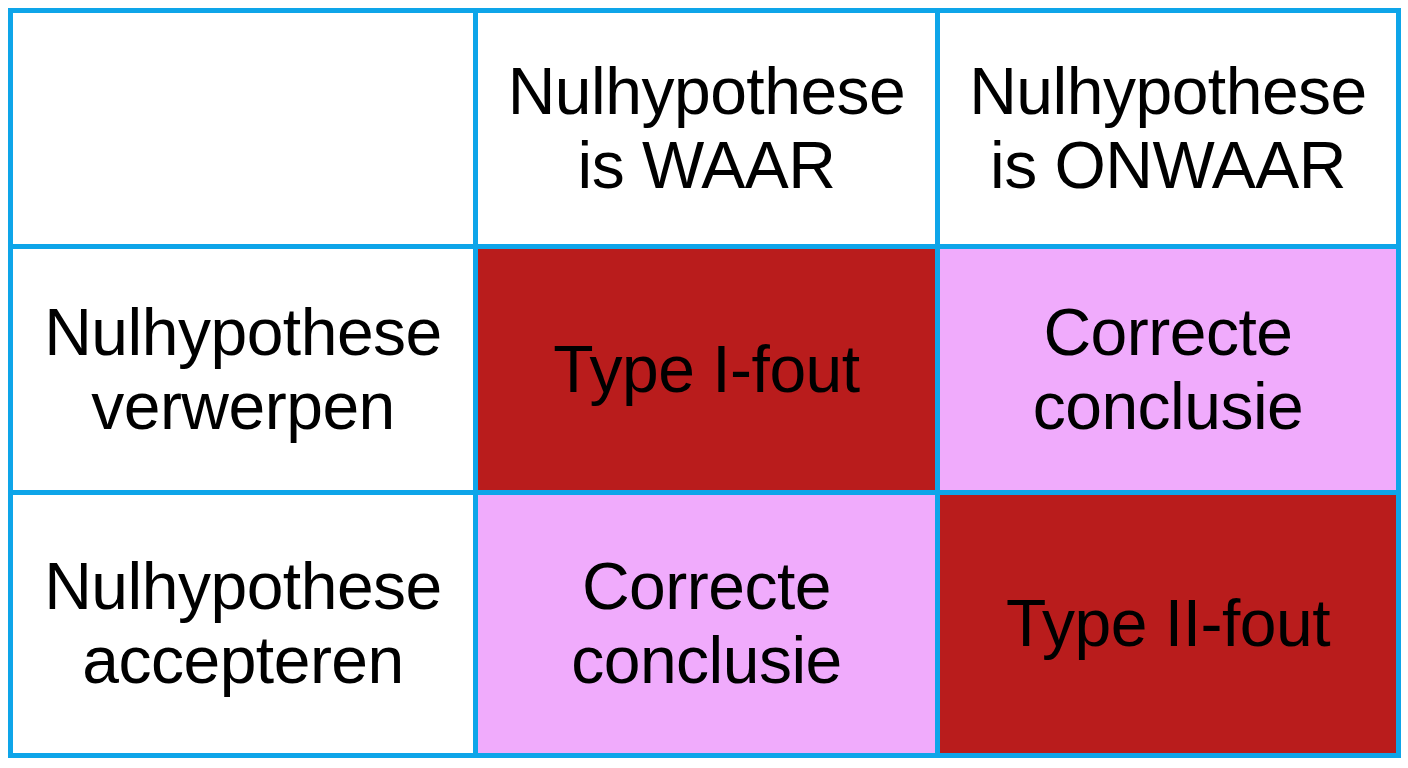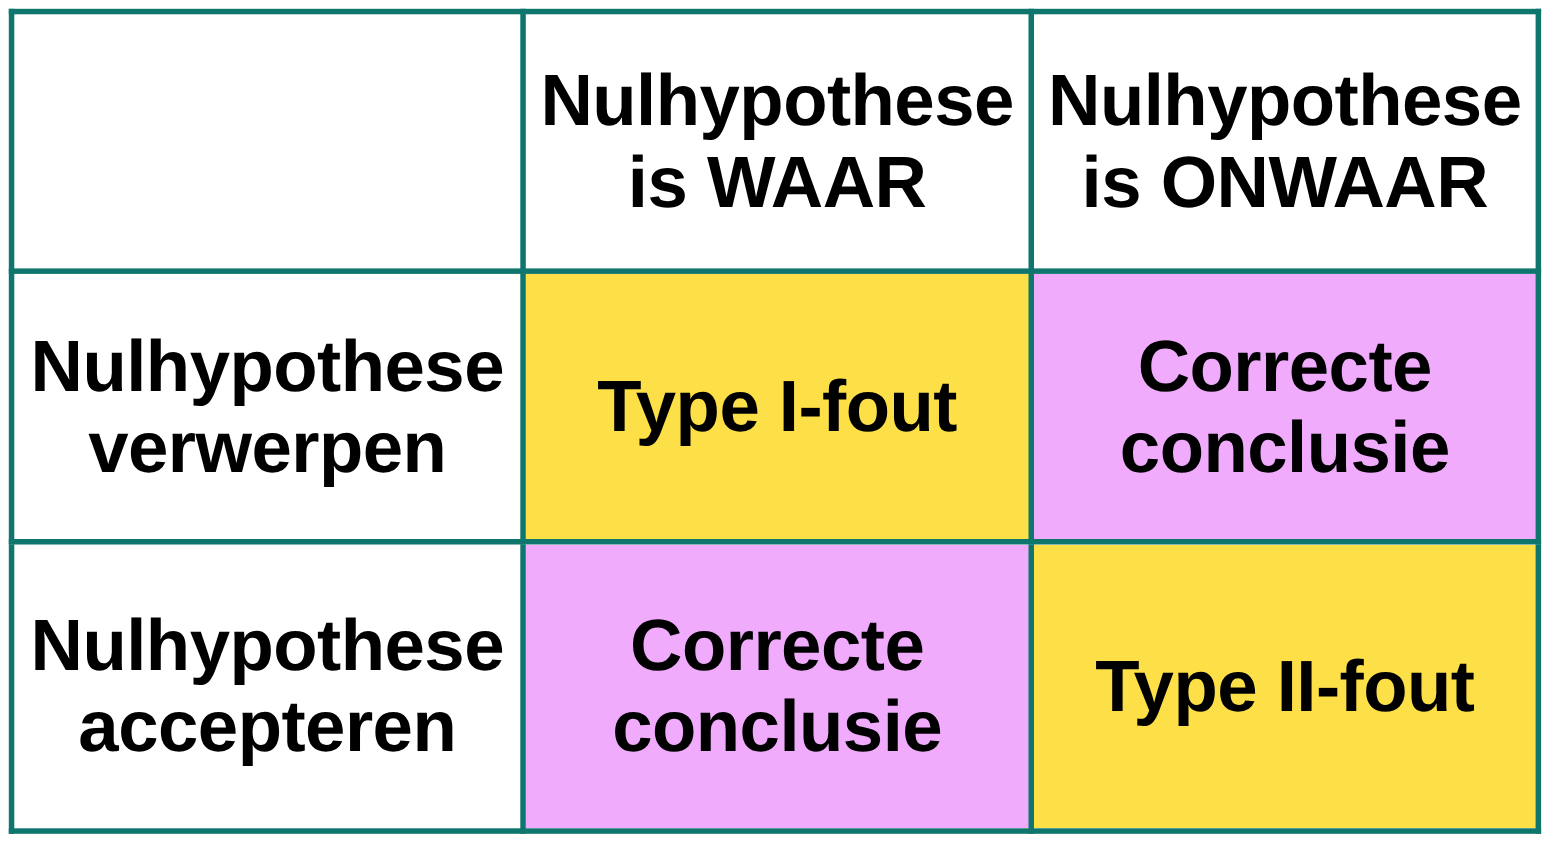--- a/index.html
+++ b/index.html
@@ -24,46 +24,46 @@
   }
 
   table.decision-matrix {
     width: 100%;
     height: 100%;
     border-collapse: collapse;
     table-layout: fixed;
   }
 
   table.decision-matrix td {
-    border: 5px solid #0f766e;
+    border: 5px solid #0ea5e9;
     padding: 0 10px;
     text-align: center;
     vertical-align: middle;
     font-size: 66px;
     line-height: 1.12;
-    font-weight: 700;
+    font-weight: 400;
     color: #000000;
     letter-spacing: -0.5px;
     overflow: hidden;
   }
 
   
   col.col-label  { width: 465px; }
   col.col-true   { width: 462px; }
   col.col-false  { width: 461px; }
 
   
   tr.row-header  { height: 236px; }
   tr.row-reject  { height: 246px; }
   tr.row-accept  { height: 263px; }
 
   td.cell-blank   { background: #ffffff; }
   td.cell-header  { background: #ffffff; color: #000000; }
   td.cell-rowhead { background: #ffffff; color: #000000; }
-  td.cell-error   { background: #fde047; color: #ffffff; }
+  td.cell-error   { background: #b91c1c; color: #ffffff; }
   td.cell-correct { background: #f0abfc; color: #000000; }
 
   .cell-text {
     display: block;
     white-space: pre-line;
   }
 </style>
 </head>
 <body>
 

